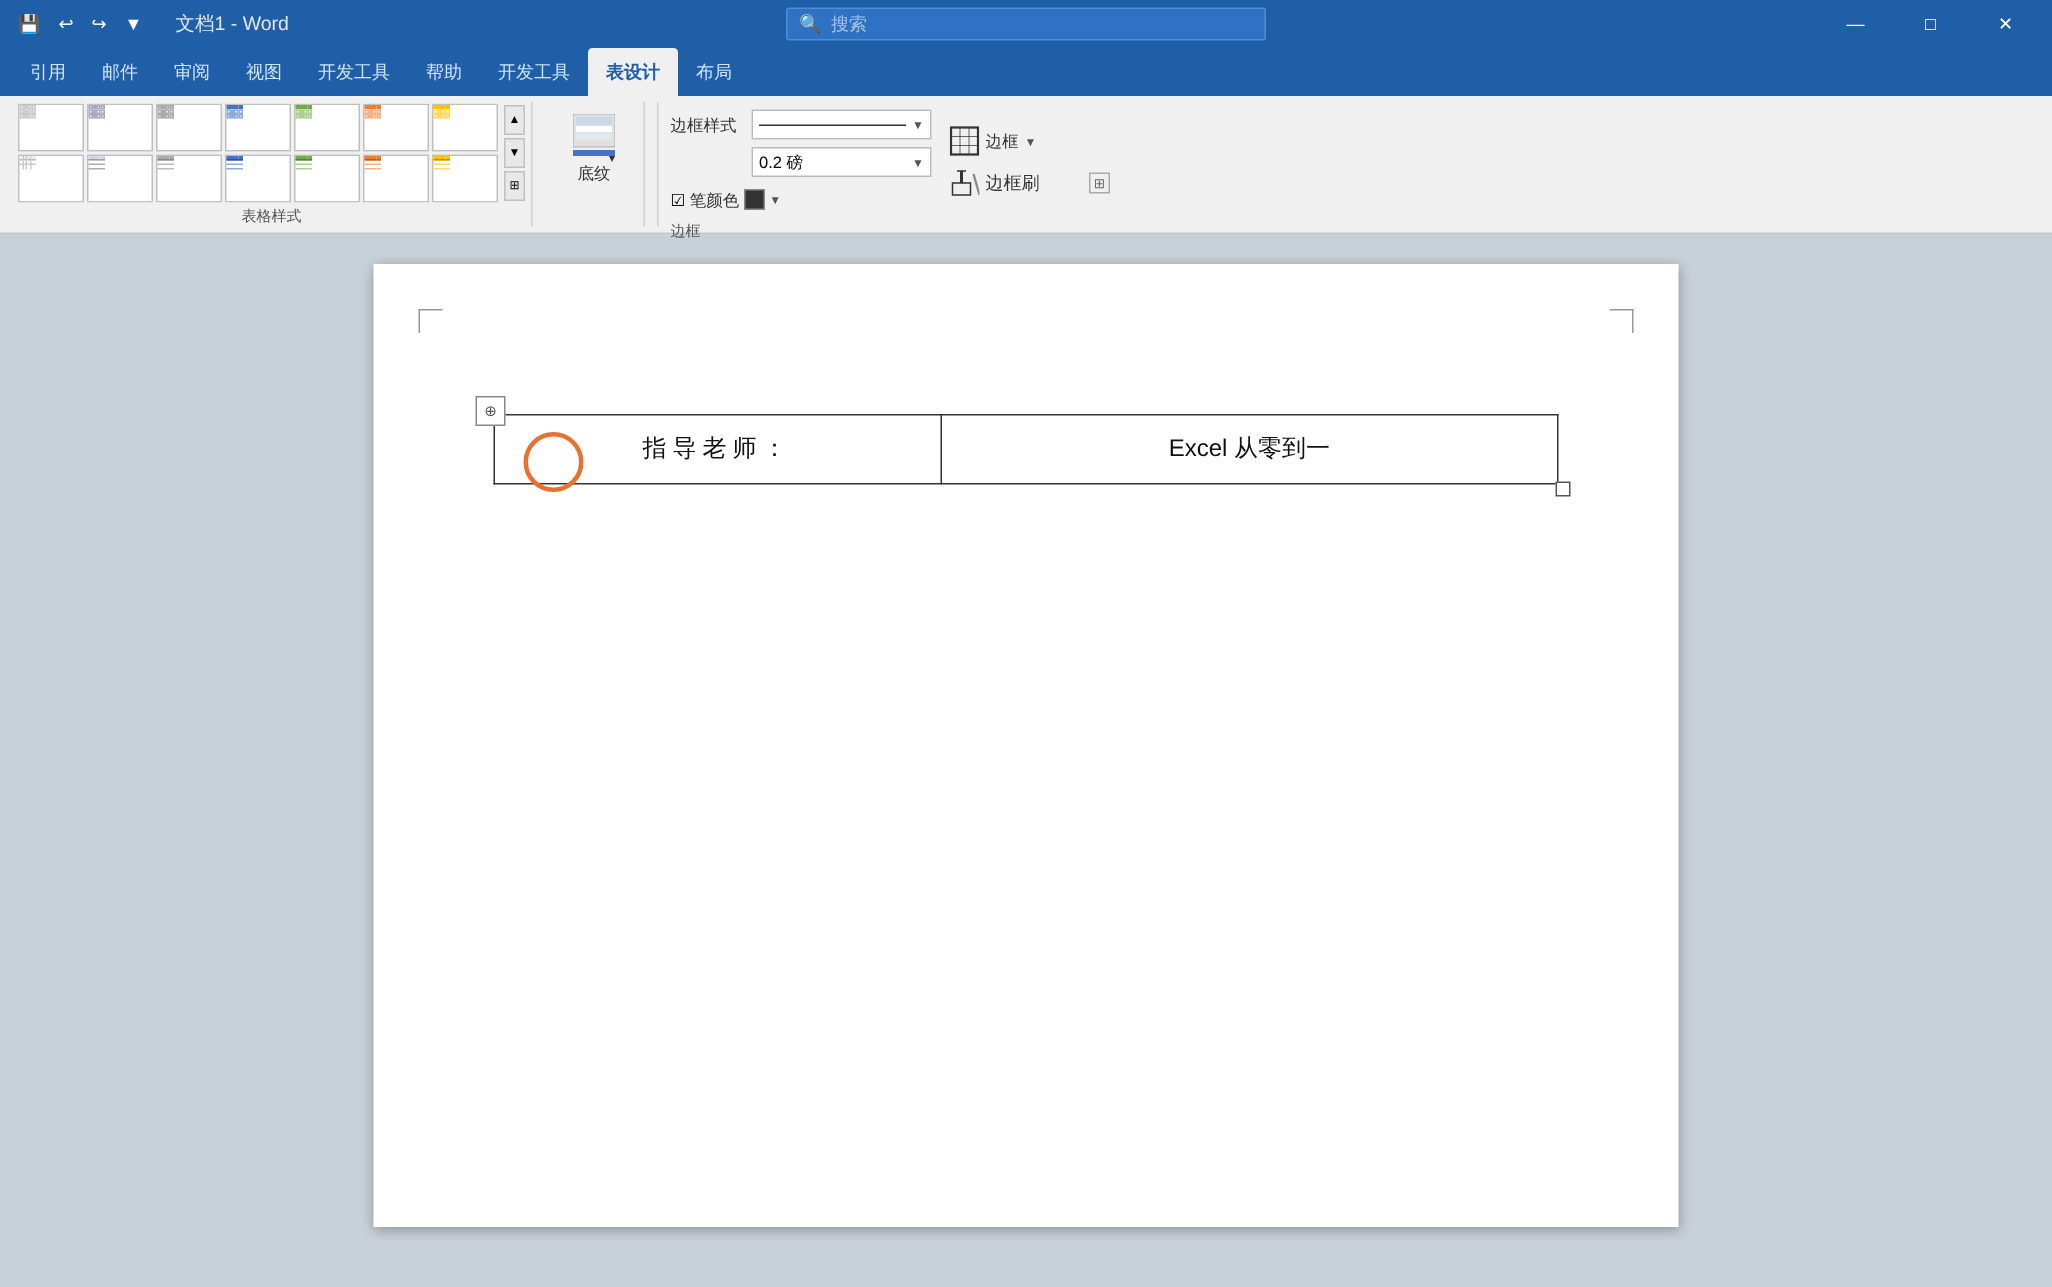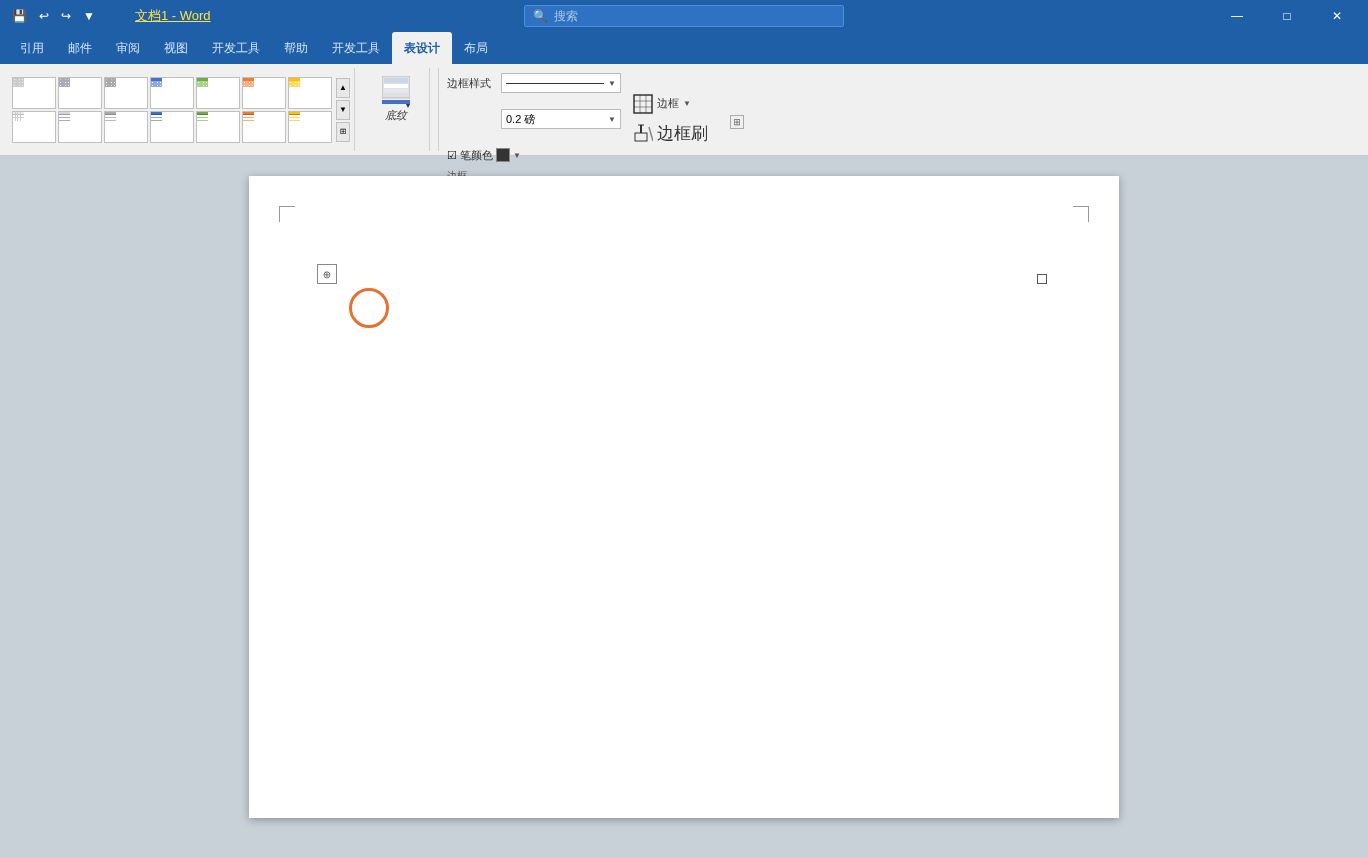--- a/index.html
+++ b/index.html
@@ -290,21 +290,21 @@
 <body>
 
 <div class="title-bar">
   <div class="title-bar-left">
     <div class="quick-access">
       <div class="qa-btn">💾</div>
       <div class="qa-btn">↩</div>
       <div class="qa-btn">↪</div>
       <div class="qa-btn">▼</div>
     </div>
-    <span style="font-size:13px;color:#fde047;margin-left:30px;text-decoration:underline;">文档1 - Word</span>
+    <span style="font-size:13px;color:#e5e5e5;margin-left:12px;">文档1 - Word</span>
   </div>
   <div style="position:absolute;left:50%;transform:translateX(-50%);display:flex;align-items:center;">
     <div class="search-bar">
       <span style="margin-right:6px;font-size:12px;">🔍</span>
       <span style="color:#aac4e0;font-size:12px;">搜索</span>
     </div>
   </div>
   <div class="title-bar-right">
     <div class="win-btn">—</div>
     <div class="win-btn">□</div>
@@ -555,23 +555,24 @@
               <div style="border-bottom:0.5px solid #ffd966;"></div>
           </div>
         </div>
       </div>
       <div class="styles-scroll">
         <div class="scroll-btn">▲</div>
         <div class="scroll-btn">▼</div>
         <div class="scroll-btn">⊞</div>
       </div>
     </div>
-  </div>
-
-  <div class="ribbon-group" style="min-width:60px;font-style:italic;">
+    <div class="ribbon-group-label">表格样式</div>
+  </div>
+
+  <div class="ribbon-group" style="min-width:60px;">
     <div class="ribbon-large-btn" style="margin-top:4px;">
       <div class="icon-area">
         <svg width="28" height="32">
           <rect x="0" y="0" width="28" height="22" fill="#e0e0e0" stroke="#999" stroke-width="0.5"></rect>
           <rect x="2" y="2" width="24" height="5" fill="#c8d8e8" stroke="none"></rect>
           <rect x="2" y="8" width="24" height="4" fill="white" stroke="none"></rect>
           <rect x="2" y="13" width="24" height="4" fill="#e0e8f0" stroke="none"></rect>
           <rect x="0" y="24" width="28" height="4" fill="#4472c4"></rect>
           <polygon points="24,28 28,28 26,32" fill="#333"></polygon>
         </svg>
@@ -579,21 +580,21 @@
       <span style="font-size:11px;color:#333;">底纹</span>
     </div>
   </div>
 
   <div style="display:flex;flex-direction:column;border-left:1px solid #d0d0d0;padding:4px 8px;gap:3px;min-width:280px;">
     <div style="display:flex;align-items:center;gap:8px;">
 
       <div style="display:flex;flex-direction:column;align-items:center;">
         <div style="display:flex;align-items:center;gap:6px;">
 
-          <div style="display:flex;flex-direction:column;gap:14px;">
+          <div style="display:flex;flex-direction:column;gap:3px;">
             <div style="display:flex;align-items:center;gap:4px;height:22px;">
               <span style="font-size:11px;color:#333;min-width:50px;">边框样式</span>
               <div style="display:flex;align-items:center;border:1px solid #bbb;background:white;height:20px;padding:0 4px;min-width:120px;cursor:pointer;">
                 <div style="flex:1;height:1px;background:#333;margin-right:4px;"></div>
                 <span style="font-size:8px;color:#555;">▼</span>
               </div>
             </div>
             <div style="display:flex;align-items:center;gap:4px;height:22px;">
               <span style="font-size:11px;color:#333;min-width:50px;"></span>
               <div style="display:flex;align-items:center;border:1px solid #bbb;background:white;height:20px;padding:0 4px;min-width:120px;cursor:pointer;">
@@ -623,21 +624,21 @@
               <span style="font-size:11px;color:#333;">边框</span>
               <span style="font-size:8px;color:#555;">▼</span>
             </div>
             <div style="display:flex;align-items:center;gap:4px;padding:3px 6px;cursor:pointer;border-radius:2px;">
               <svg width="20" height="20">
                 <rect x="2" y="10" width="12" height="8" fill="none" stroke="#333" stroke-width="1"></rect>
                 <line x1="8" y1="2" x2="8" y2="10" stroke="#333" stroke-width="2"></line>
                 <line x1="5" y1="2" x2="11" y2="2" stroke="#333" stroke-width="1"></line>
                 <line x1="16" y1="4" x2="20" y2="18" stroke="#888" stroke-width="1.5"></line>
               </svg>
-              <span style="font-size:17px;color:#333;">边框刷</span>
+              <span style="font-size:12px;color:#333;">边框刷</span>
             </div>
           </div>
         </div>
       </div>
     </div>
     <div style="font-size:10px;color:#555;margin-top:auto;">边框</div>
   </div>
 
   <div style="display:flex;align-items:flex-end;padding-bottom:22px;">
     <div style="width:14px;height:14px;border:1px solid #aaa;display:flex;align-items:center;justify-content:center;cursor:pointer;font-size:9px;color:#666;">⊞</div>
@@ -651,19 +652,23 @@
     <div class="corner-mark tr"></div>
 
     <div class="table-container">
 
       <div class="table-handle">⊕</div>
 
       <div class="cursor-indicator"></div>
 
       <table class="doc-table">
         <tbody>
+        <tr>
+          <td class="label-cell">指导老师：</td>
+          <td class="value-cell">Excel 从零到一</td>
+        </tr>
       </tbody>
         </table>
 
       <div class="table-resize"></div>
     </div>
   </div>
 </div>
 
 </body></html>

